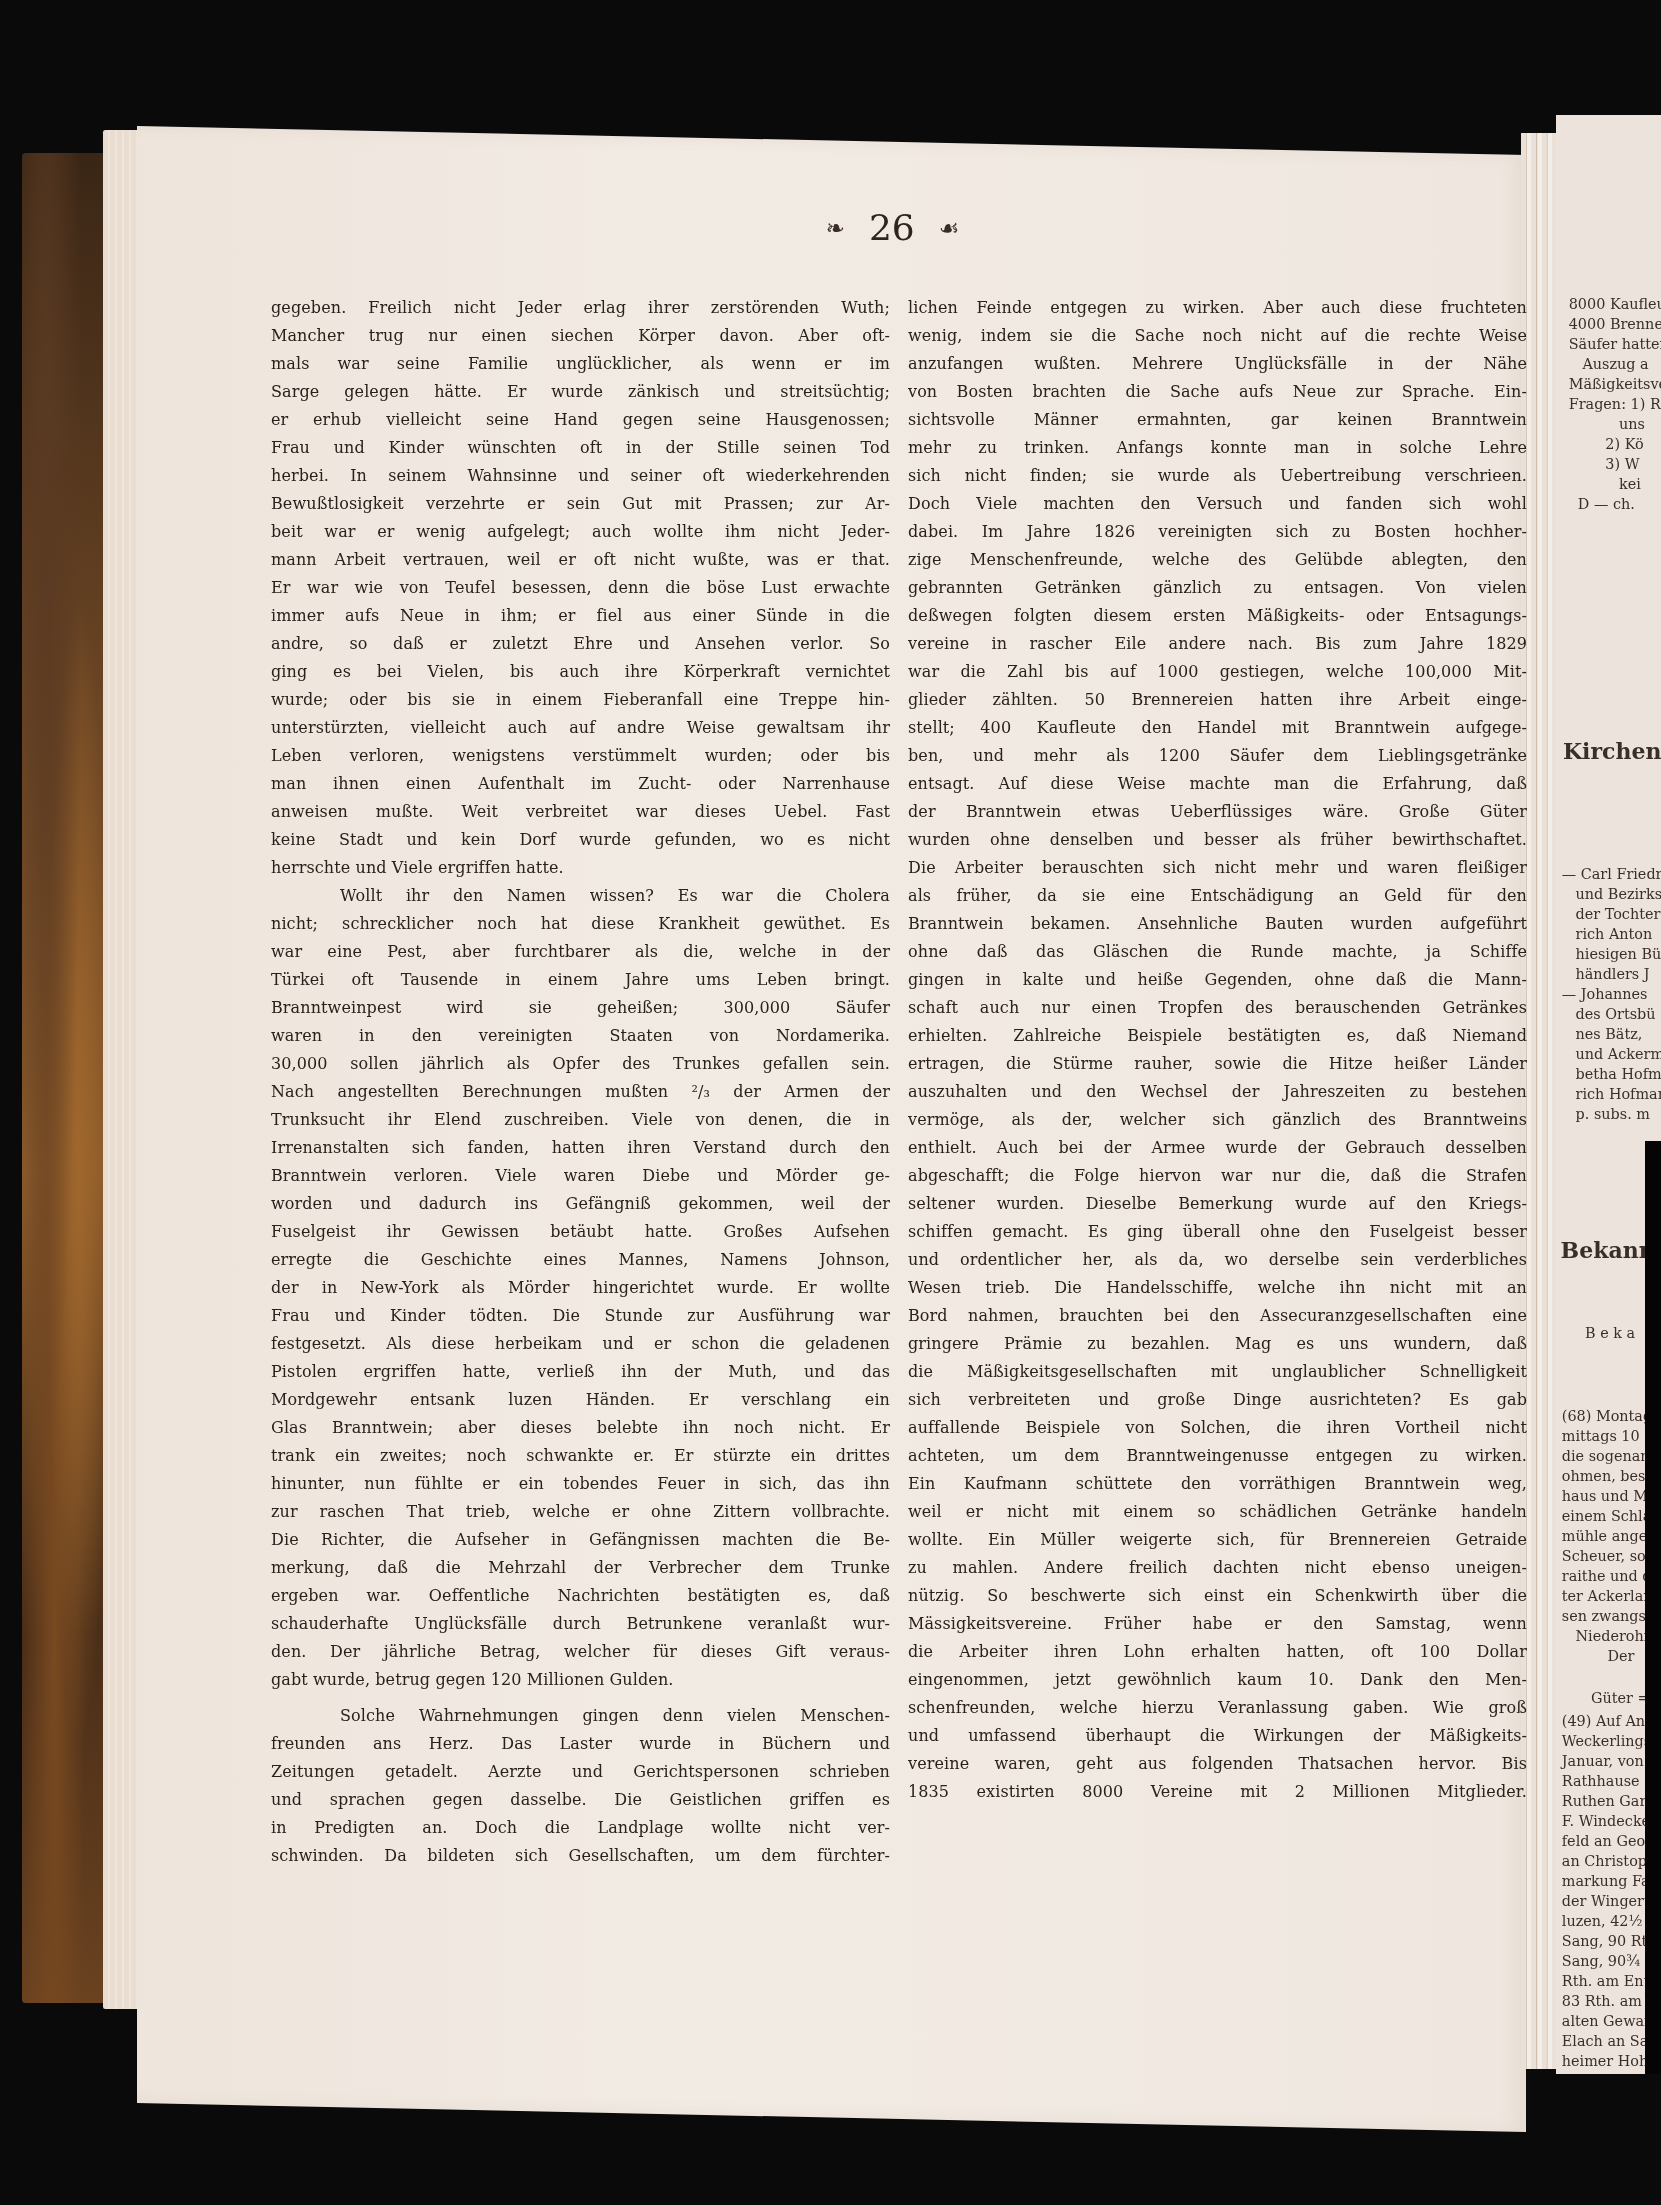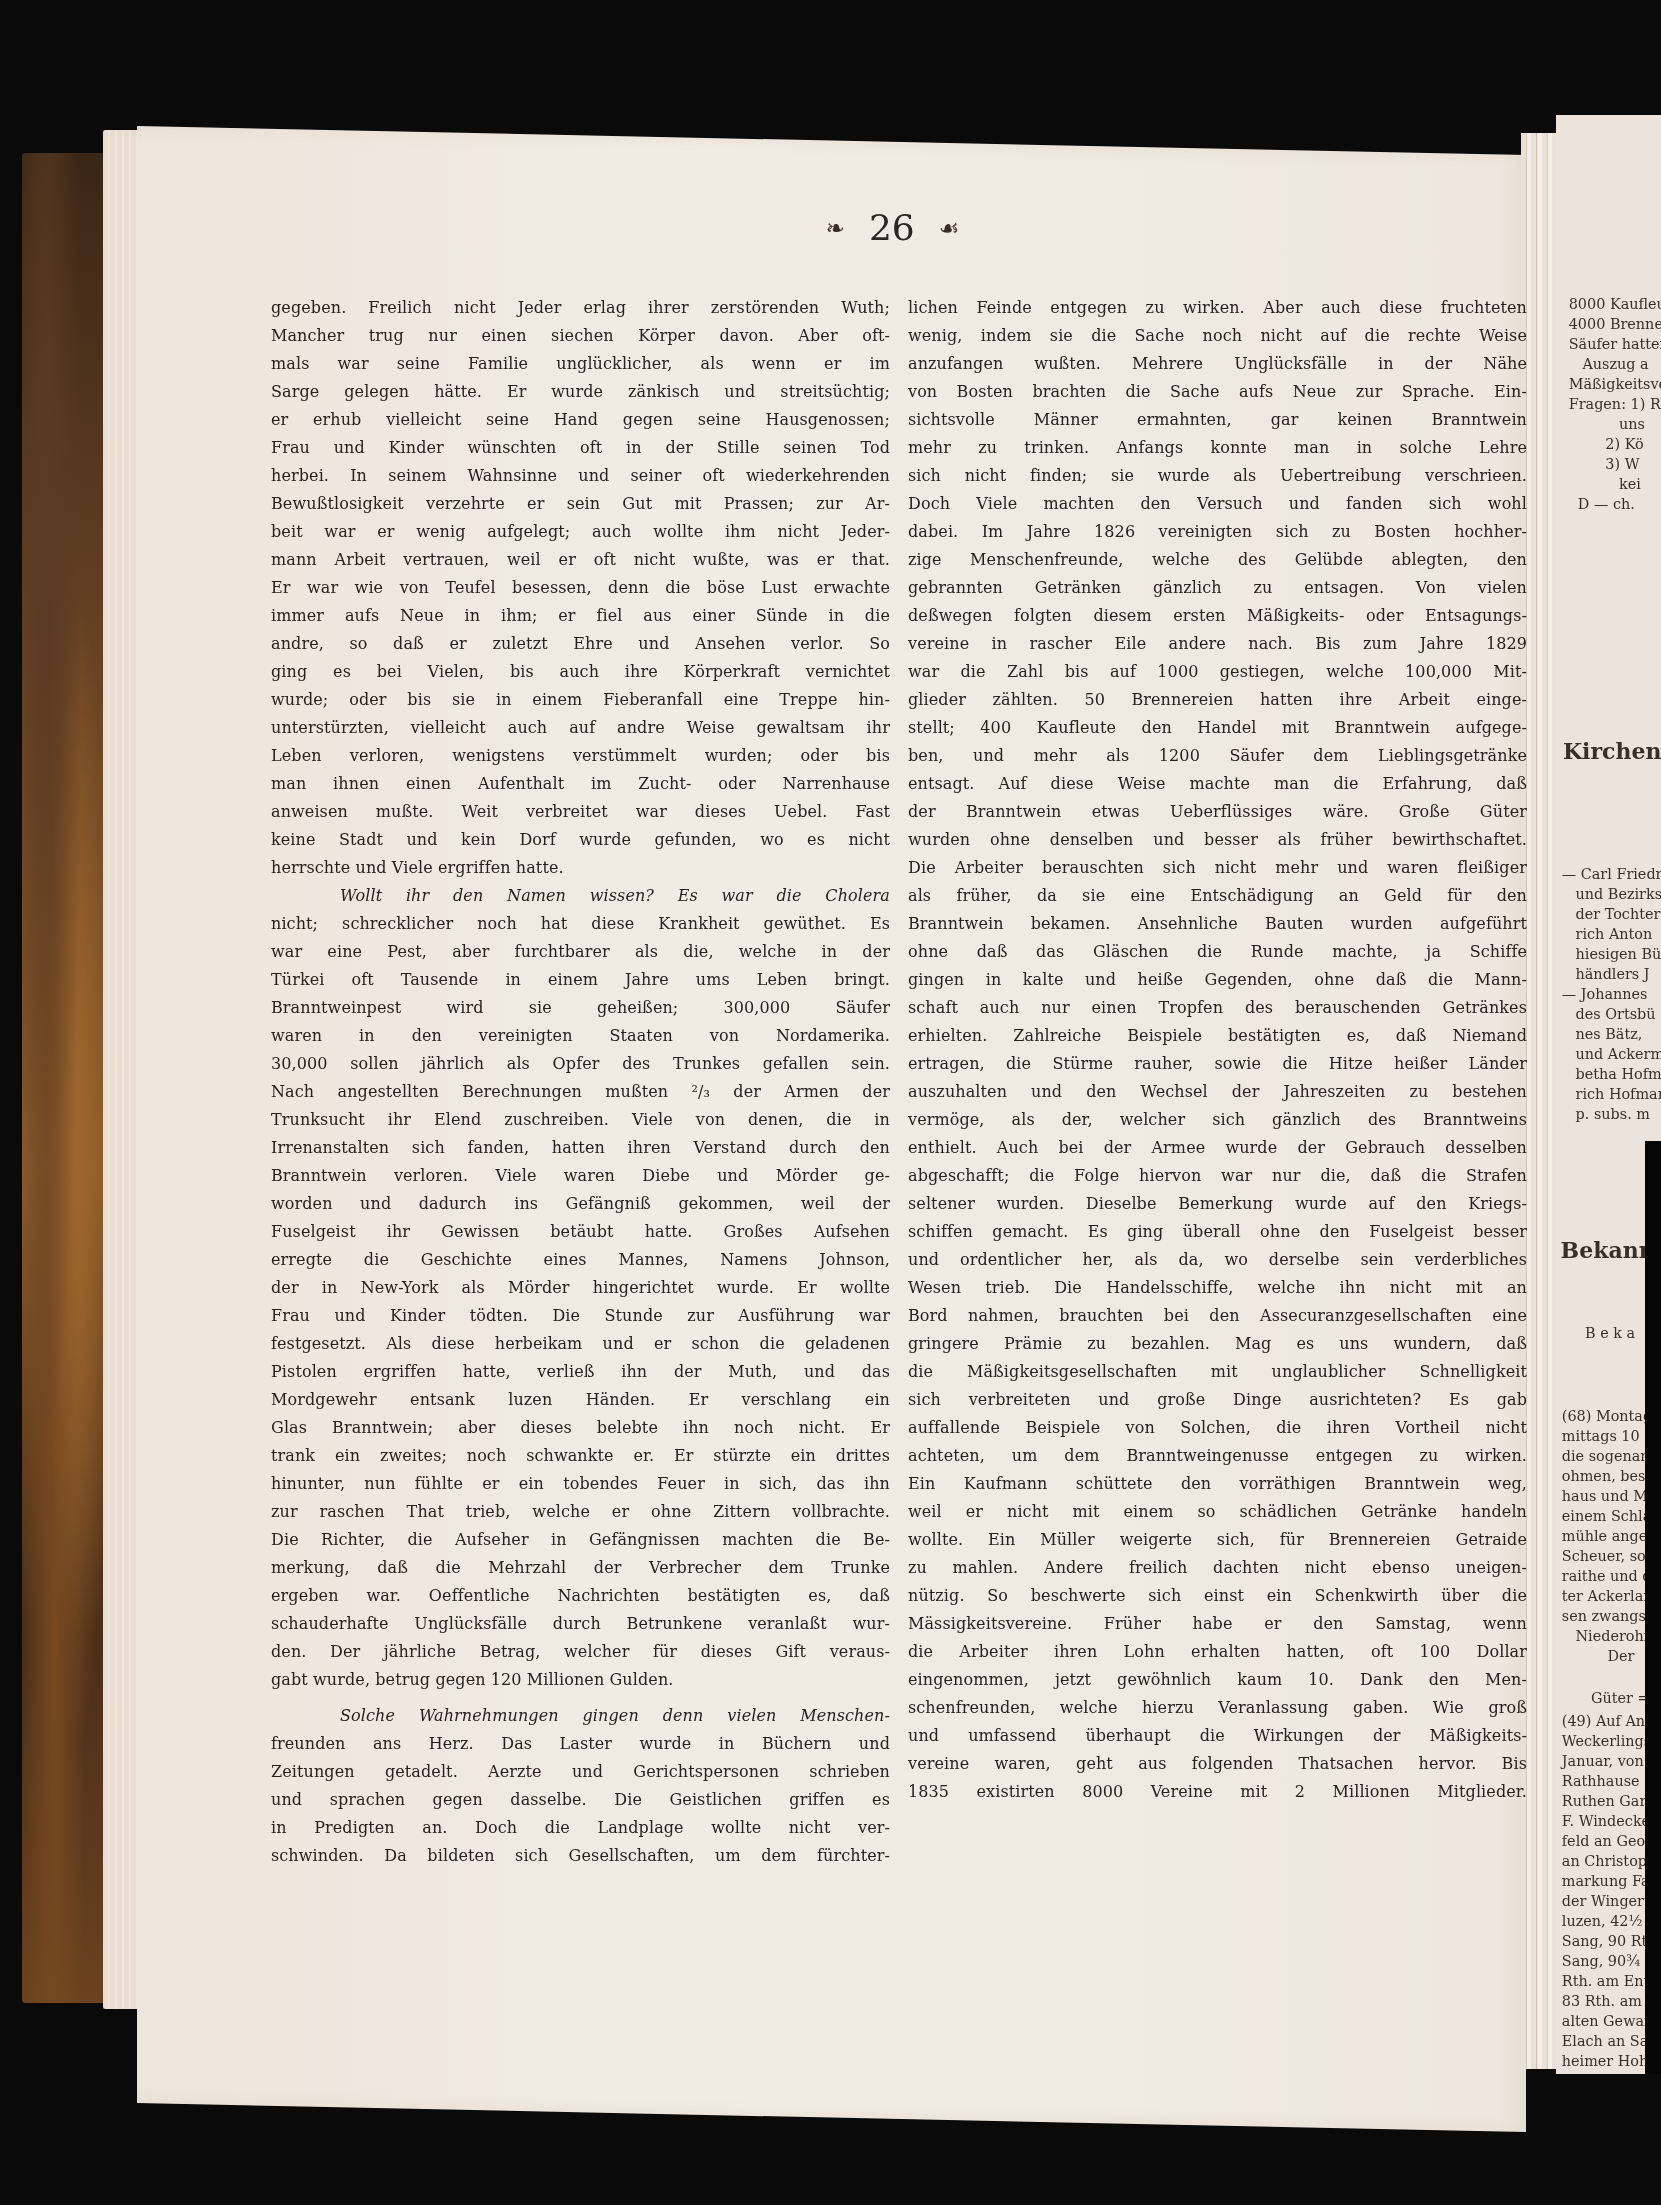--- a/index.html
+++ b/index.html
@@ -52,21 +52,21 @@
   
   .col {
     position: absolute; top: 247px; width: 619px;
     font-family: "DejaVu Serif", serif; font-size: 16px; line-height: 28px;
     color: #2a201c; letter-spacing: 0.1px; margin-top: 47px;
   }
   .col.left { left: 271px; }
   .col.right { left: 908px; }
   .col .line { display: block; white-space: nowrap; text-align: justify; text-align-last: justify; }
   .col .line.end { text-align-last: left; }
-  .col .line.ind { padding-left: 69px; font-style: italic; }
+  .col .line.ind { padding-left: 69px; }
   .col .gap { height: 8px; display:block; }
   
   .strip {
     position: absolute; font-family: "DejaVu Serif", serif; color: #3a2e28;
     white-space: nowrap;
   }
   .strip .l { display: block; font-size: 14.4px; line-height: 20px; }
   .strip .head { font-size: 22px; line-height: 29px; font-weight: bold; display:block; }
 </style>
 </head>

